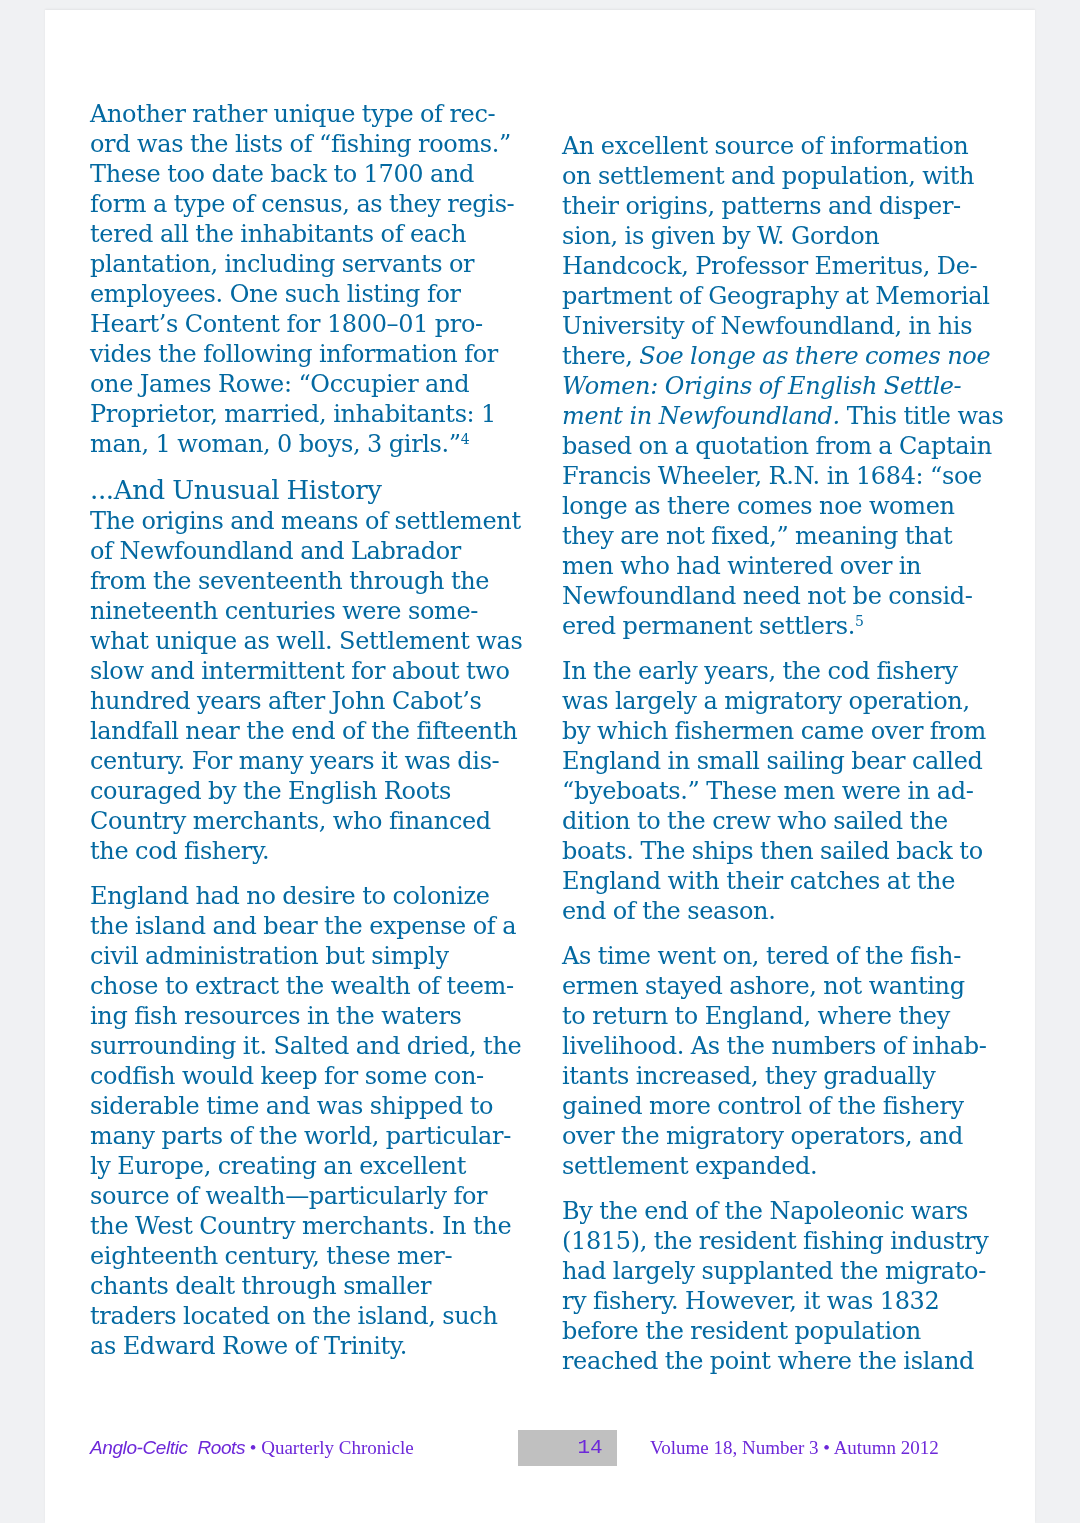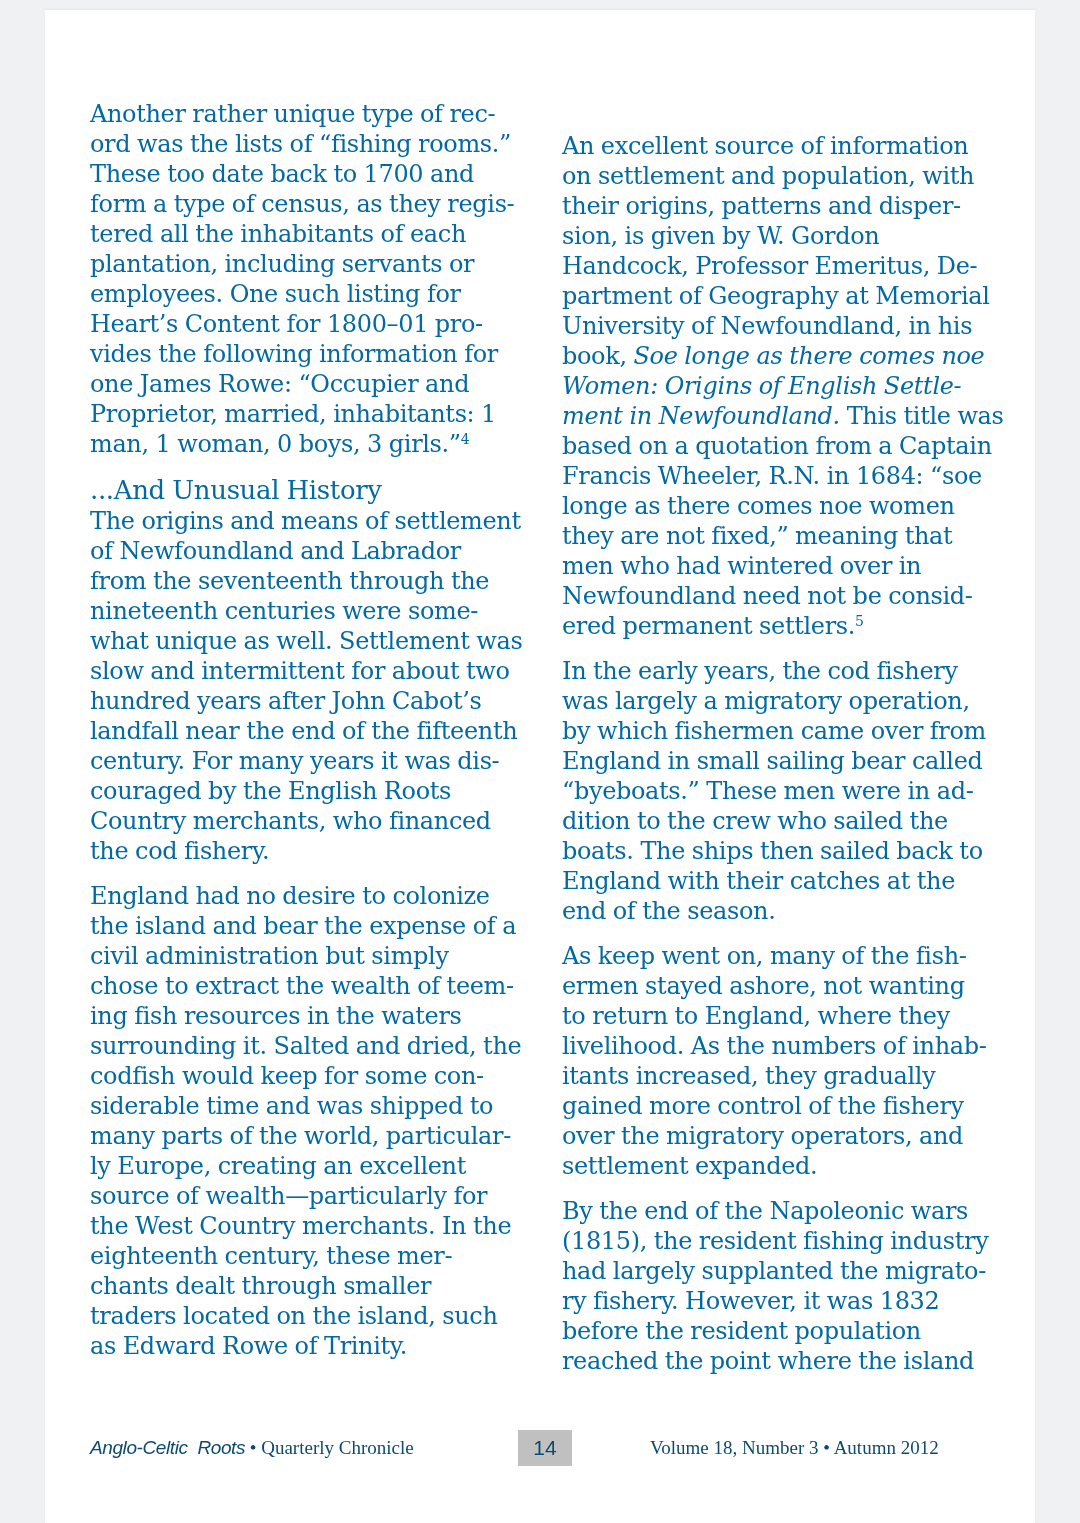--- a/index.html
+++ b/index.html
@@ -46,21 +46,21 @@
       font-size: 14px;
       vertical-align: 8px;
       line-height: 0;
     }
     .footer {
       position: absolute;
       top: 1420px;
       left: 0;
       width: 990px;
       height: 36px;
-      color: #0c4a6e;
+      color: #6d28d9;
     }
     .footer-left {
       position: absolute;
       left: 45px;
       top: 7px;
       font-size: 19px;
       white-space: nowrap;
     }
     .pub-name {
       font-family: "Liberation Sans", sans-serif;
@@ -71,24 +71,25 @@
       font-family: "Liberation Serif", serif;
       font-size: 19px;
     }
     .page-num {
       position: absolute;
       left: 473px;
       top: 0;
       width: 54px;
       height: 36px;
       background: #c0c0c0;
-      font-family: Liberation Sans, sans-serif;
+      font-family: Liberation Mono, monospace;
       font-size: 21px;
       line-height: 36px;
       text-align: center;
+      padding-left: 45px;
     }
     .footer-right {
       position: absolute;
       left: 605px;
       top: 7px;
       font-family: "Liberation Serif", serif;
       font-size: 19px;
       white-space: nowrap;
       text-align: right;
     }
@@ -153,21 +154,21 @@
 
   <div class="col col-right">
     <p class="para">
       <span class="line">An excellent source of information</span>
       <span class="line">on settlement and population, with</span>
       <span class="line">their origins, patterns and disper-</span>
       <span class="line">sion, is given by W. Gordon</span>
       <span class="line">Handcock, Professor Emeritus, De-</span>
       <span class="line">partment of Geography at Memorial</span>
       <span class="line">University of Newfoundland, in his</span>
-      <span class="line"><span>book, </span><span class="ital">Soe longe as there comes noe</span></span>
+      <span class="line"><span>there, </span><span class="ital">Soe longe as there comes noe</span></span>
       <span class="line ital">Women: Origins of English Settle-</span>
       <span class="line"><span class="ital">ment in Newfoundland.</span><span> This title was</span></span>
       <span class="line">based on a quotation from a Captain</span>
       <span class="line">Francis Wheeler, R.N. in 1684: “soe</span>
       <span class="line">longe as there comes noe women</span>
       <span class="line">they are not fixed,” meaning that</span>
       <span class="line">men who had wintered over in</span>
       <span class="line">Newfoundland need not be consid-</span>
       <span class="line"><span>ered permanent settlers.</span><sup class="fn">5</sup></span>
     </p>
@@ -178,21 +179,21 @@
       <span class="line">by which fishermen came over from</span>
       <span class="line">England in small sailing bear called</span>
       <span class="line">“byeboats.” These men were in ad-</span>
       <span class="line">dition to the crew who sailed the</span>
       <span class="line">boats. The ships then sailed back to</span>
       <span class="line">England with their catches at the</span>
       <span class="line">end of the season.</span>
     </p>
 
     <p class="para">
-      <span class="line">As keep went on, many of the fish-</span>
+      <span class="line">As time went on, tered of the fish-</span>
       <span class="line">ermen stayed ashore, not wanting</span>
       <span class="line">to return to England, where they</span>
       <span class="line">livelihood. As the numbers of inhab-</span>
       <span class="line">itants increased, they gradually</span>
       <span class="line">gained more control of the fishery</span>
       <span class="line">over the migratory operators, and</span>
       <span class="line">settlement expanded.</span>
     </p>
 
     <p class="para">

